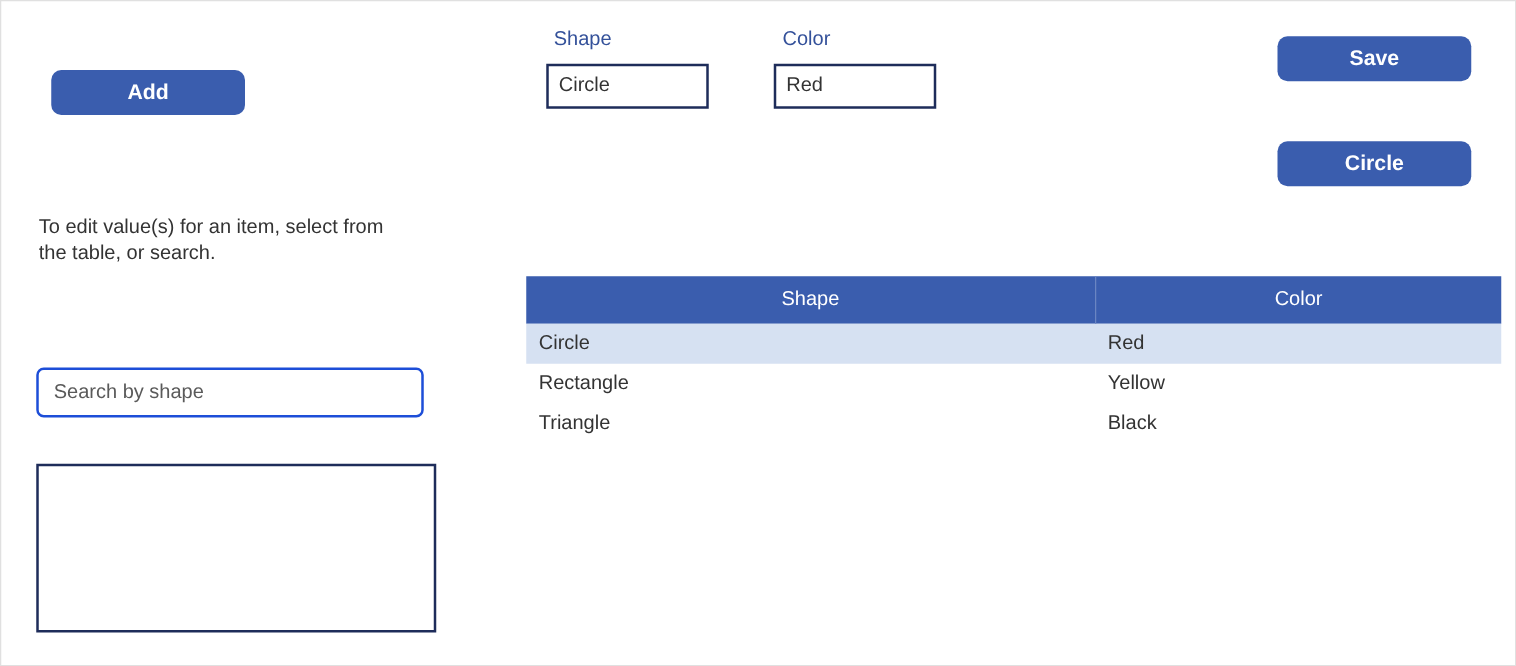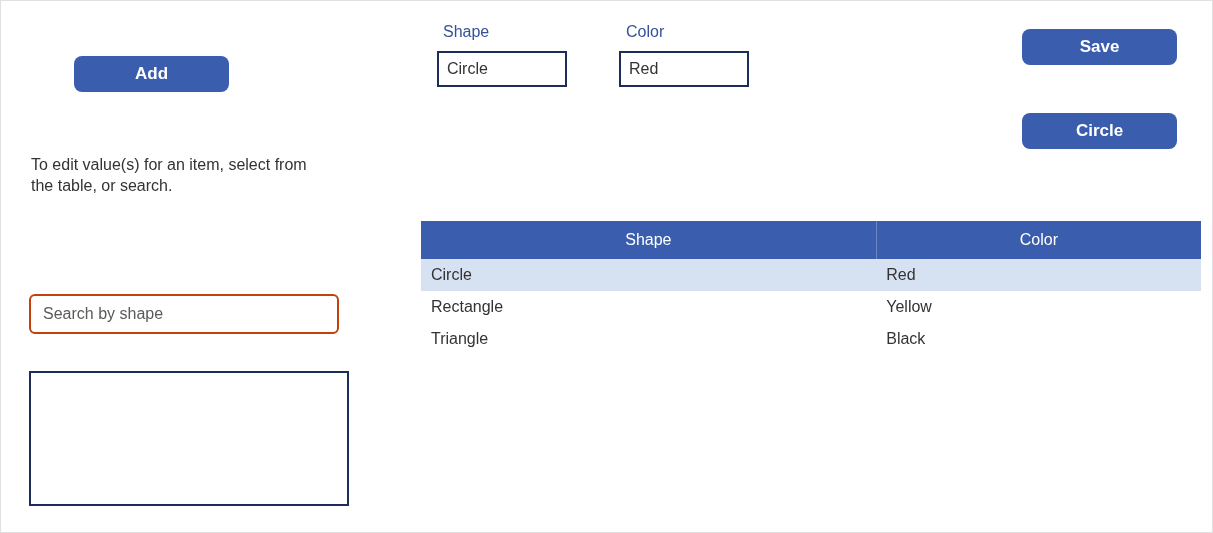--- a/index.html
+++ b/index.html
@@ -21,21 +21,20 @@
       color: #fff;
       border: none;
       border-radius: 8px;
       font-weight: 600;
       font-size: 17px;
       cursor: pointer;
       text-align: center;
       display: inline-flex;
       align-items: center;
       justify-content: center;
-      margin-left: 33px;
     }
     .add-btn {
       position: absolute;
       left: 40px;
       top: 55px;
       width: 155px;
       height: 36px;
     }
     .save-btn {
       position: absolute;
@@ -81,33 +80,33 @@
     }
     .color-input {
       left: 618px;
       top: 50px;
       width: 130px;
       height: 36px;
     }
     .help-text {
       position: absolute;
       left: 30px;
-      top: 154px;
+      top: 171px;
       width: 300px;
       font-size: 16px;
       color: #333;
       line-height: 1.3;
     }
     .search-input {
       position: absolute;
       left: 28px;
       top: 293px;
       width: 310px;
       height: 40px;
-      border: 2px solid #c2410c;
+      border: 2px solid #1d4ed8;
       border-radius: 6px;
       font-size: 16px;
       padding: 6px 12px;
       color: #a16207;
       outline: none;
     }
     .search-input::placeholder {
       color: #5a5a5a;
     }
     .listbox {

